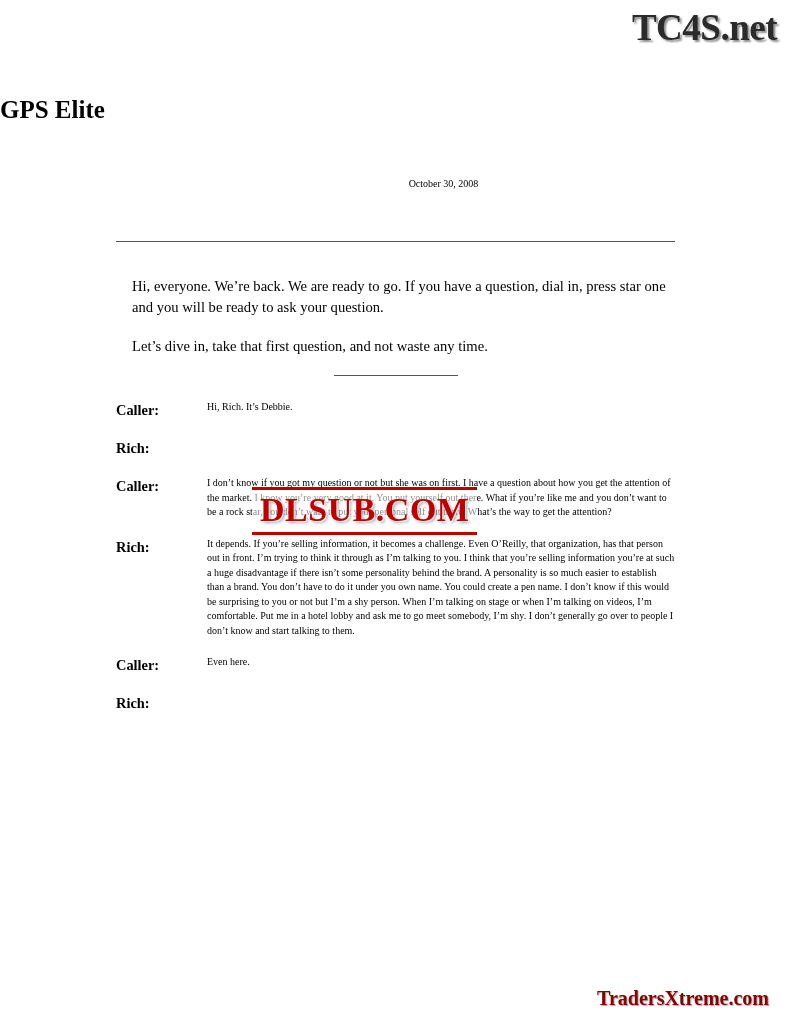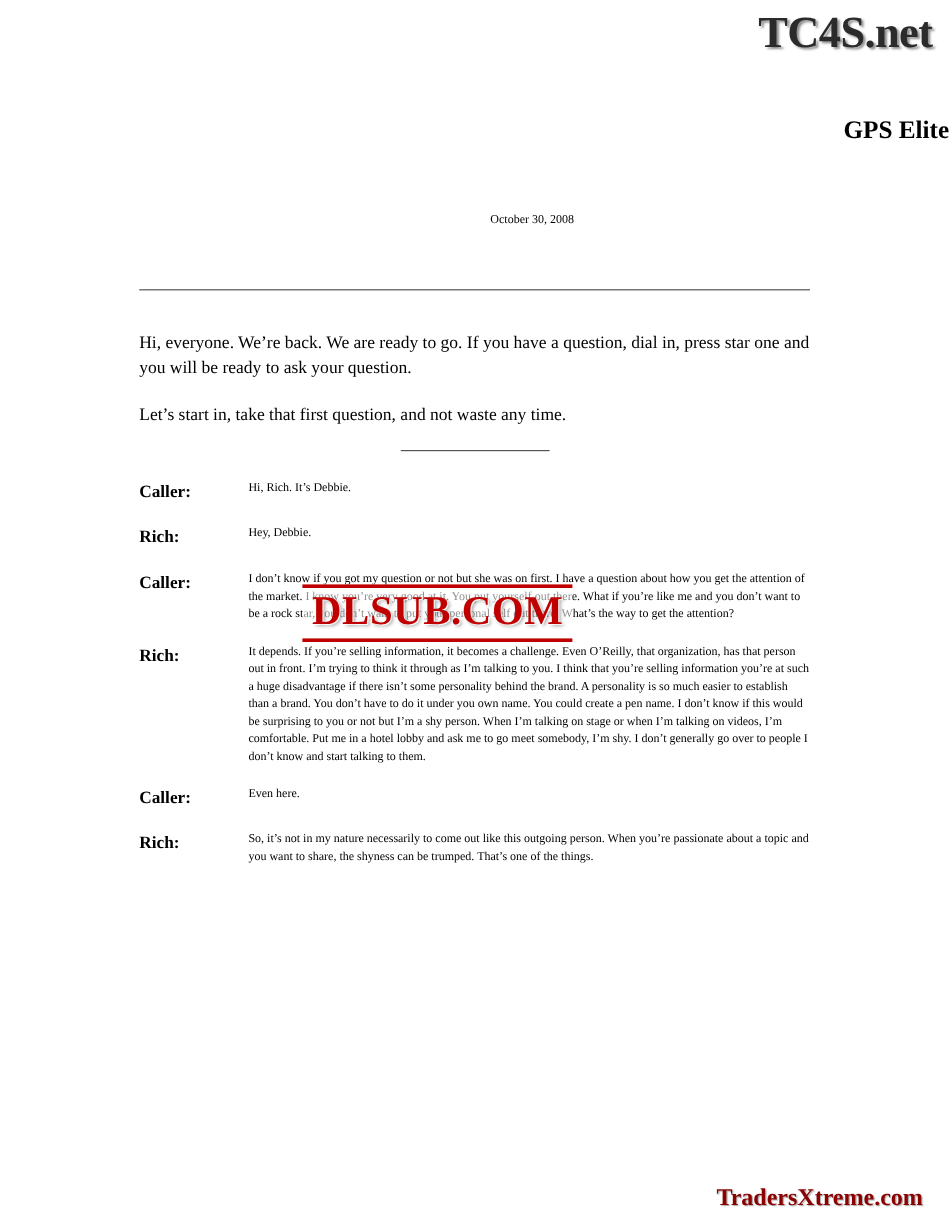--- a/index.html
+++ b/index.html
@@ -63,22 +63,22 @@
     border-bottom: 3px solid #c00000;
     text-shadow: 1px 1px 0 rgba(255,255,255,0.8), 2px 2px 3px rgba(0,0,0,0.35);
     z-index: 5;
   }
 
   .doc-title {
     position: absolute;
     top: 96px;
     left: 0;
     width: 100%;
-    text-align: right;
-    font-size: 21px;
+    text-align: left;
+    font-size: 25px;
     font-weight: bold;
   }
   .doc-subtitle {
     position: absolute;
     top: 139px;
     left: 0;
     width: 100%;
     text-align: center;
     font-size: 19px;
     font-weight: bold;
@@ -105,21 +105,21 @@
   .content {
     position: absolute;
     left: 116px;
     top: 276px;
     width: 560px;
   }
 
   .intro-para {
     font-size: 14.6px;
     line-height: 1.45;
-    margin: 0 0 18px 0;
+    margin: 0 0 18px 16px;
     text-align: left;
   }
 
   .rule-short {
     margin: 14px auto 24px auto;
     width: 124px;
     height: 1px;
     background: #555555;
   }
 
@@ -154,54 +154,52 @@
   <div class="watermark-top">TC4S.net</div>
 
   <div class="doc-title">GPS Elite</div>
   <div class="doc-date">October 30, 2008</div>
 
   <div class="rule-wide"></div>
 
   <div class="content">
 
     <p class="intro-para">Hi, everyone. We’re back. We are ready to go. If you have a question, dial in, press star one and you will be ready to ask your question.</p>
-    <p class="intro-para">Let’s start in, take that first question, and not waste any time.</p>
+    <p class="intro-para">Let’s dive in, take that first question, and not waste any time.</p>
 
     <div class="rule-short"></div>
 
     <div class="qa-list">
 
       <div class="qa-row">
         <div class="qa-speaker">Caller:</div>
         <div class="qa-text">Hi, Rich. It’s Debbie.</div>
       </div>
 
       <div class="qa-row">
         <div class="qa-speaker">Rich:</div>
-        <div class="qa-text">Hey, Debbie.</div>
       </div>
 
       <div class="qa-row">
         <div class="qa-speaker">Caller:</div>
         <div class="qa-text">I don’t know if you got my question or not but she was on first. I have a question about how you get the attention of the market. I know you’re very good at it. You put yourself out there. What if you’re like me and you don’t want to be a rock star, you don’t want to put your personal self out there. What’s the way to get the attention?</div>
       </div>
 
       <div class="qa-row">
         <div class="qa-speaker">Rich:</div>
         <div class="qa-text">It depends. If you’re selling information, it becomes a challenge. Even O’Reilly, that organization, has that person out in front. I’m trying to think it through as I’m talking to you. I think that you’re selling information you’re at such a huge disadvantage if there isn’t some personality behind the brand. A personality is so much easier to establish than a brand. You don’t have to do it under you own name. You could create a pen name. I don’t know if this would be surprising to you or not but I’m a shy person. When I’m talking on stage or when I’m talking on videos, I’m comfortable. Put me in a hotel lobby and ask me to go meet somebody, I’m shy. I don’t generally go over to people I don’t know and start talking to them.</div>
       </div>
 
       <div class="qa-row">
         <div class="qa-speaker">Caller:</div>
         <div class="qa-text">Even here.</div>
       </div>
 
       <div class="qa-row">
         <div class="qa-speaker">Rich:</div>
-        <div class="qa-text">So, it’s not in my nature necessarily to come out like this outgoing person. When you’re passionate about a topic and you want to share, the shyness can be trumped. That’s one of the things.</div>
       </div>
 
     </div>
   </div>
 
   <div class="watermark-center">DLSUB.COM</div>
 
   <div class="watermark-bottom">TradersXtreme.com</div>
 
 </div>

